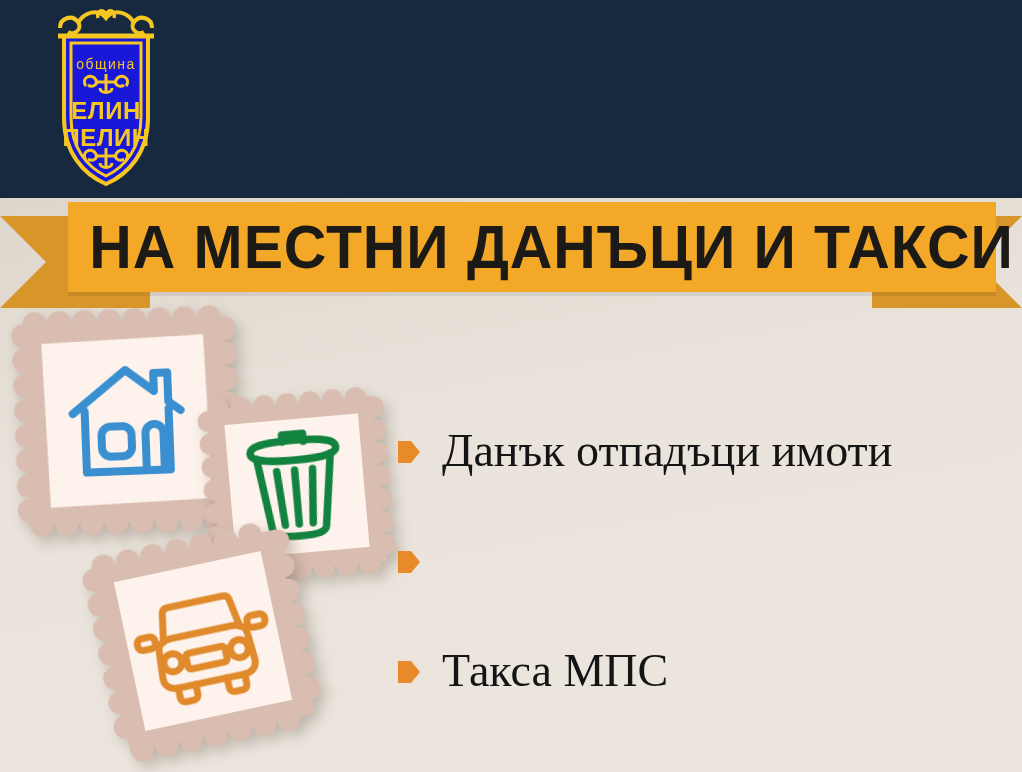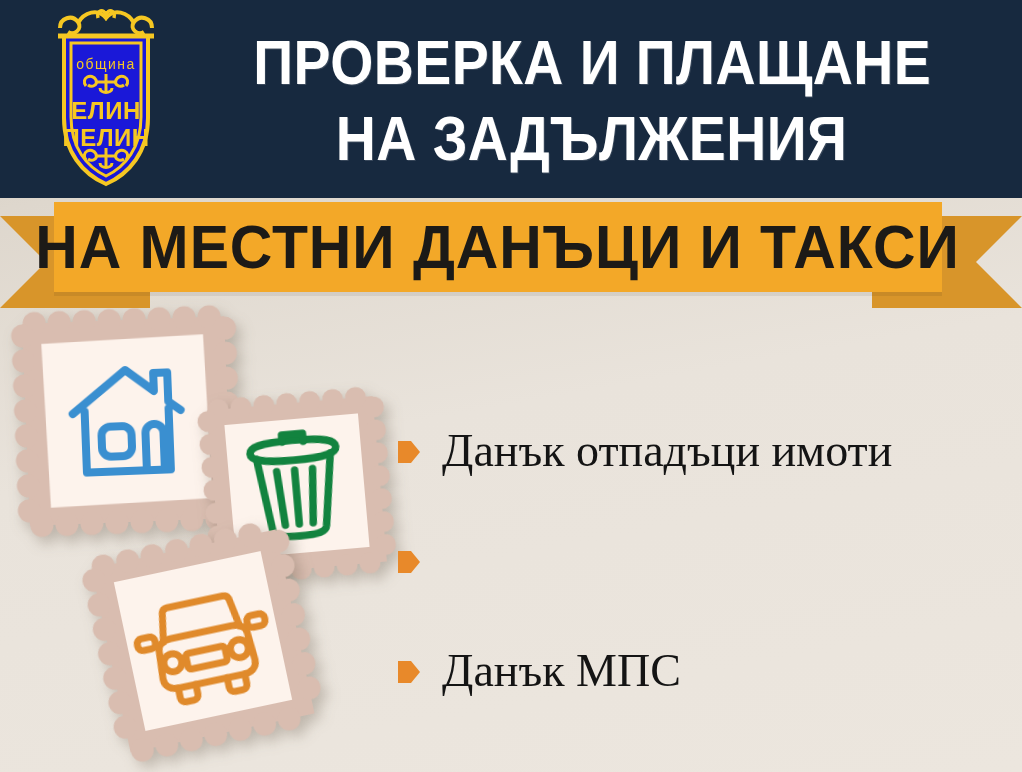--- a/index.html
+++ b/index.html
@@ -58,24 +58,24 @@
     right:0;
     clip-path:polygon(0 0,150px 0,104px 46px,150px 92px,0 92px);
   }
   .ribbon-tail-shade{
     position:absolute;top:92px;height:16px;width:122px;background:#b97f22;
   }
   .ribbon-tail-shade.left{left:22px;clip-path:polygon(0 0,122px 0,100px 16px,0 16px);}
   .ribbon-tail-shade.right{right:22px;clip-path:polygon(0 0,122px 0,122px 16px,22px 16px);}
 
   .ribbon-main{
-    position:absolute;left:54px;top:4px;width:888px;height:90px;
+    position:absolute;left:68px;top:4px;width:888px;height:90px;
     background:#f3a828;
     box-shadow:0 4px 0 0 rgba(0,0,0,0.07);
-    display:flex;align-items:center;justify-content:center;
+    display:flex;align-items:center;justify-content:center;padding-left:40px;
   }
   .ribbon-text{
     color:#1c1a17;
     font-family:"Liberation Sans Narrow","Liberation Sans","DejaVu Sans Condensed",sans-serif;
     font-weight:bold;font-size:62px;line-height:62px;letter-spacing:1px;
     transform:scaleX(0.95);white-space:nowrap;
   }
 
   
   .stamp{
@@ -276,21 +276,21 @@
           </svg>
       </span>
     </div>
 
     <div class="bullet-row">
       <span class="bullet-marker">
         <svg width="22" height="26" viewBox="0 0 22 26">
             <path d="M0 2 L13 2 L22 13 L13 24 L0 24 Z" fill="#e8892a"></path>
           </svg>
       </span>
-      <span class="bullet-label">Данък МПС</span>
+      <span class="bullet-label">Такса МПС</span>
     </div>
 
   </div>
 
   <div class="ribbon">
     <div class="ribbon-tail-shade left"></div>
     <div class="ribbon-tail-shade right"></div>
     <div class="ribbon-tail left"></div>
     <div class="ribbon-tail right"></div>
     <div class="ribbon-main">
@@ -330,20 +330,16 @@
         <g fill="none" stroke="#f6c722" stroke-width="3">
           <path d="M48 154 C42 146 54 140 58 148 C60 153 54 156 50 153"></path>
           <path d="M88 154 C94 146 82 140 78 148 C76 153 82 156 86 153"></path>
           <path d="M58 150 L78 150"></path>
           <path d="M68 142 L68 162"></path>
           <path d="M62 157 C62 163 74 163 74 157"></path>
         </g>
       </svg>
     </div>
 
-    <div class="header-titles">
-      <div class="title-line">ПРОВЕРКА И ПЛАЩАНЕ</div>
-      <div class="title-line">НА ЗАДЪЛЖЕНИЯ</div>
-    </div>
 
   </div>
 
 </div>
 
 </body></html>

